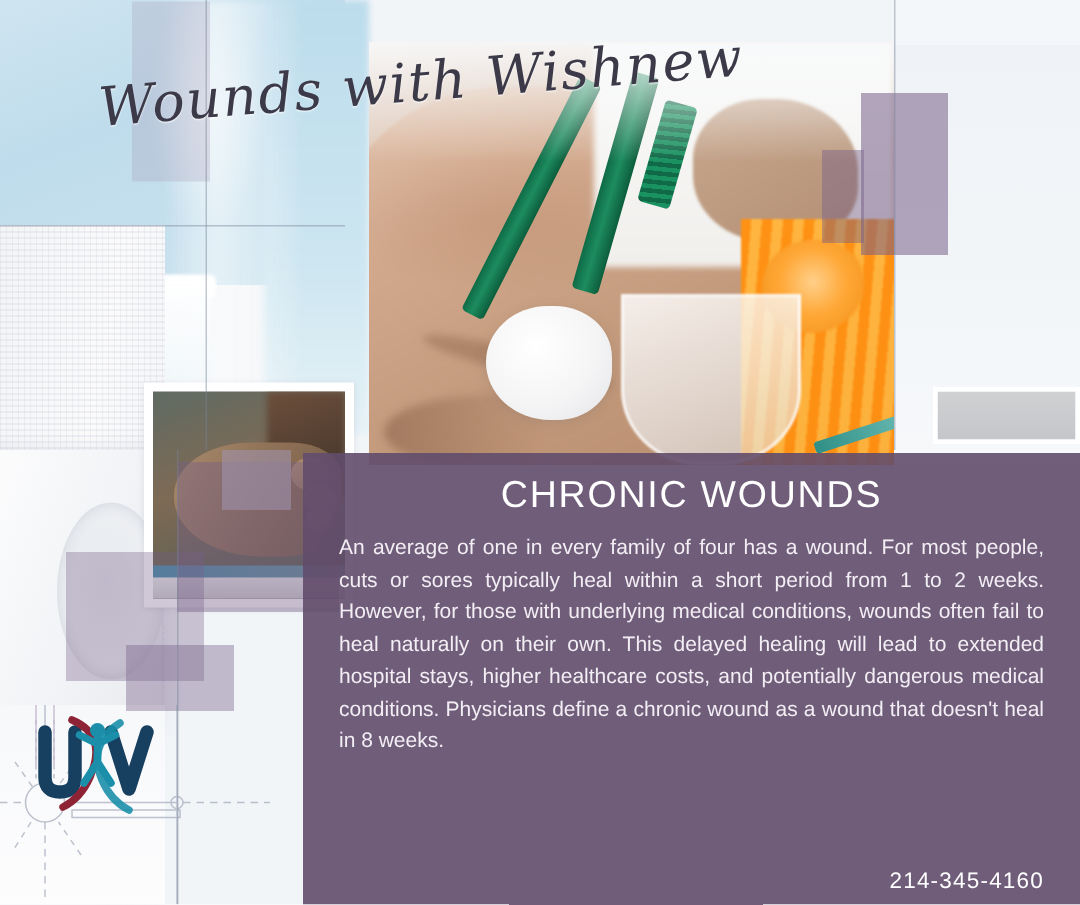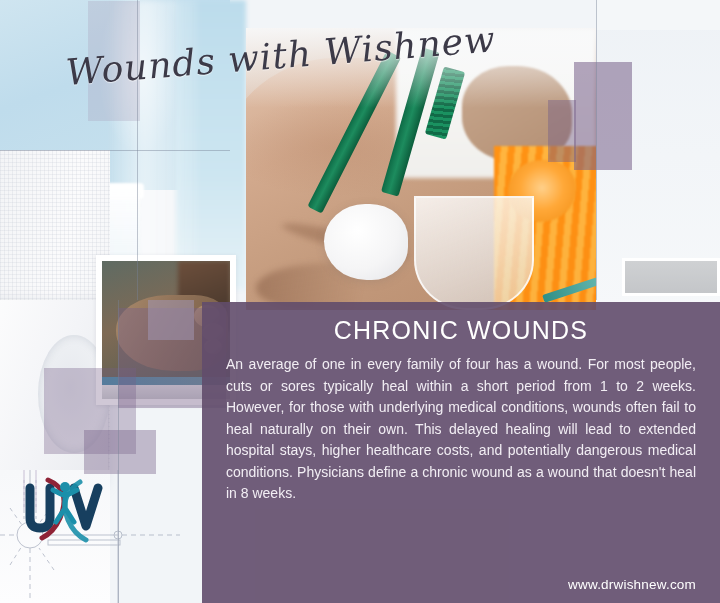--- a/index.html
+++ b/index.html
@@ -519,17 +519,17 @@
     <path d="M56 8 Q34 22 44 46 Q50 60 62 66" fill="none" stroke="#1b8faa" stroke-width="5" stroke-linecap="round" opacity=".9"></path>
 
     <circle cx="41" cy="13" r="5" fill="#1b8faa"></circle>
     <path d="M41 19 L41 34 M41 22 L29 16 M41 22 L53 16 M41 34 L32 48 M41 34 L50 48" fill="none" stroke="#1b8faa" stroke-width="5" stroke-linecap="round"></path>
   </svg>
 
   <div class="panel">
     <div class="panel-title">CHRONIC WOUNDS</div>
     <div class="panel-body">An average of one in every family of four has a wound. For most people, cuts or sores typically heal within a short period from 1 to 2 weeks. However, for those with underlying medical conditions, wounds often fail to heal naturally on their own. This delayed healing will lead to extended hospital stays, higher healthcare costs, and potentially dangerous medical conditions. Physicians define a chronic wound as a wound that doesn't heal in 8 weeks.</div>
     <div class="panel-contact">
-      <div class="contact-web">www.drwishnew.com</div>
+      <div class="contact-phone">214-345-4160</div>
     </div>
   </div>
 
 </div>
 
 </body></html>

